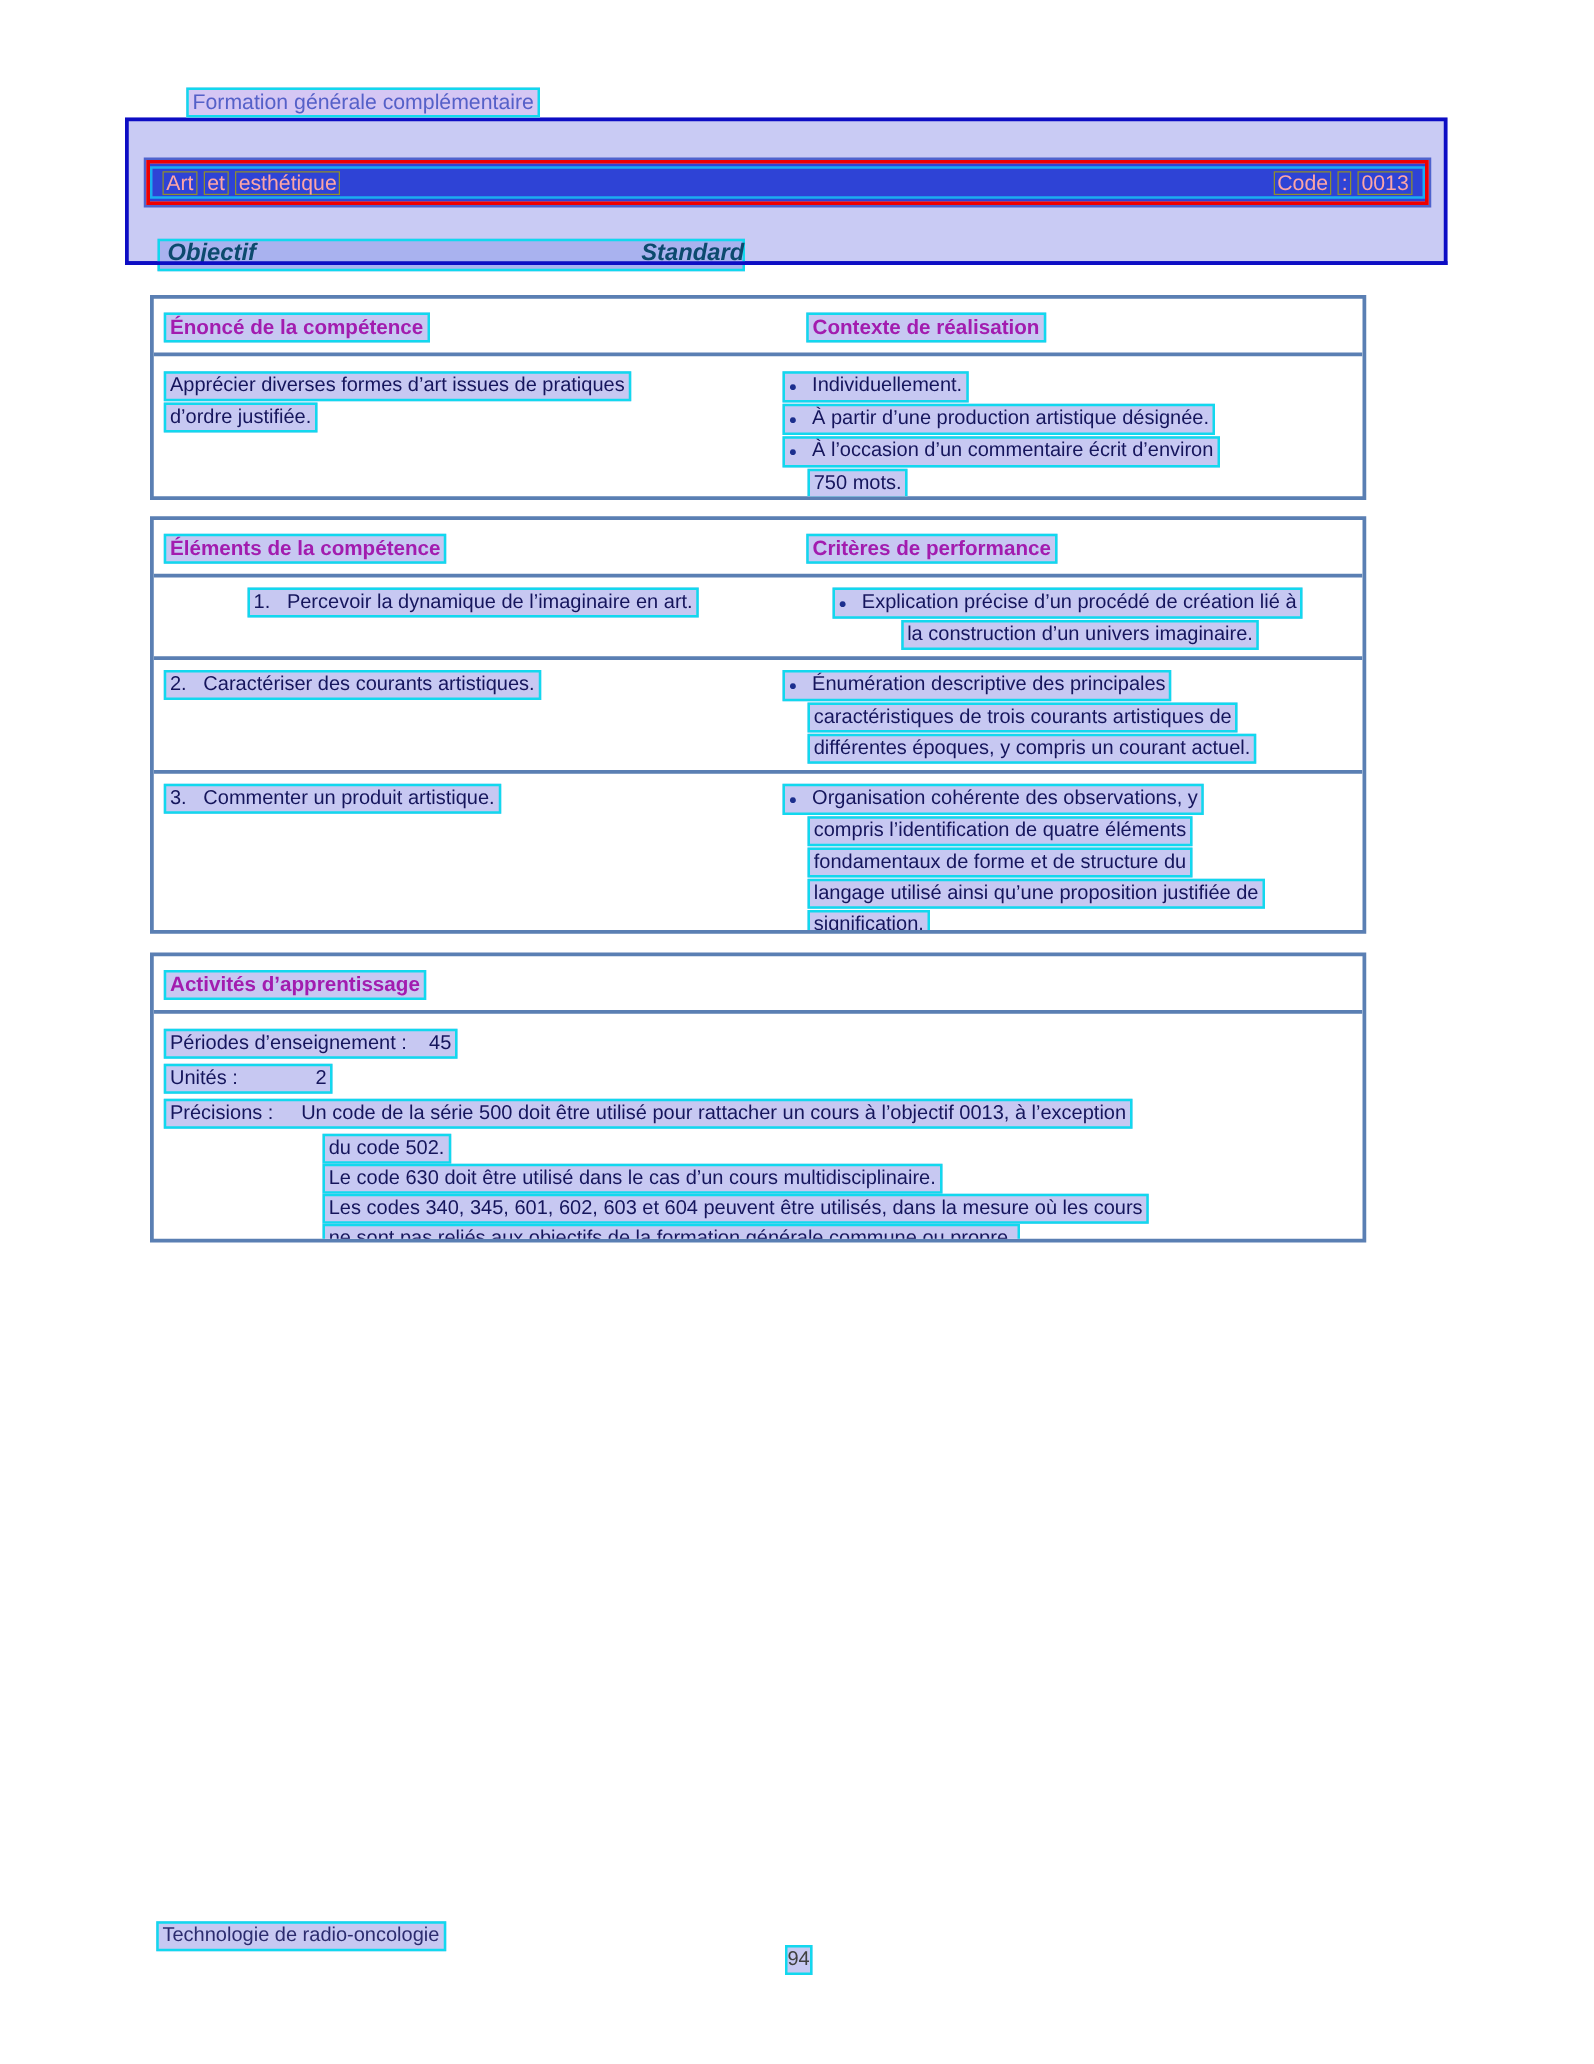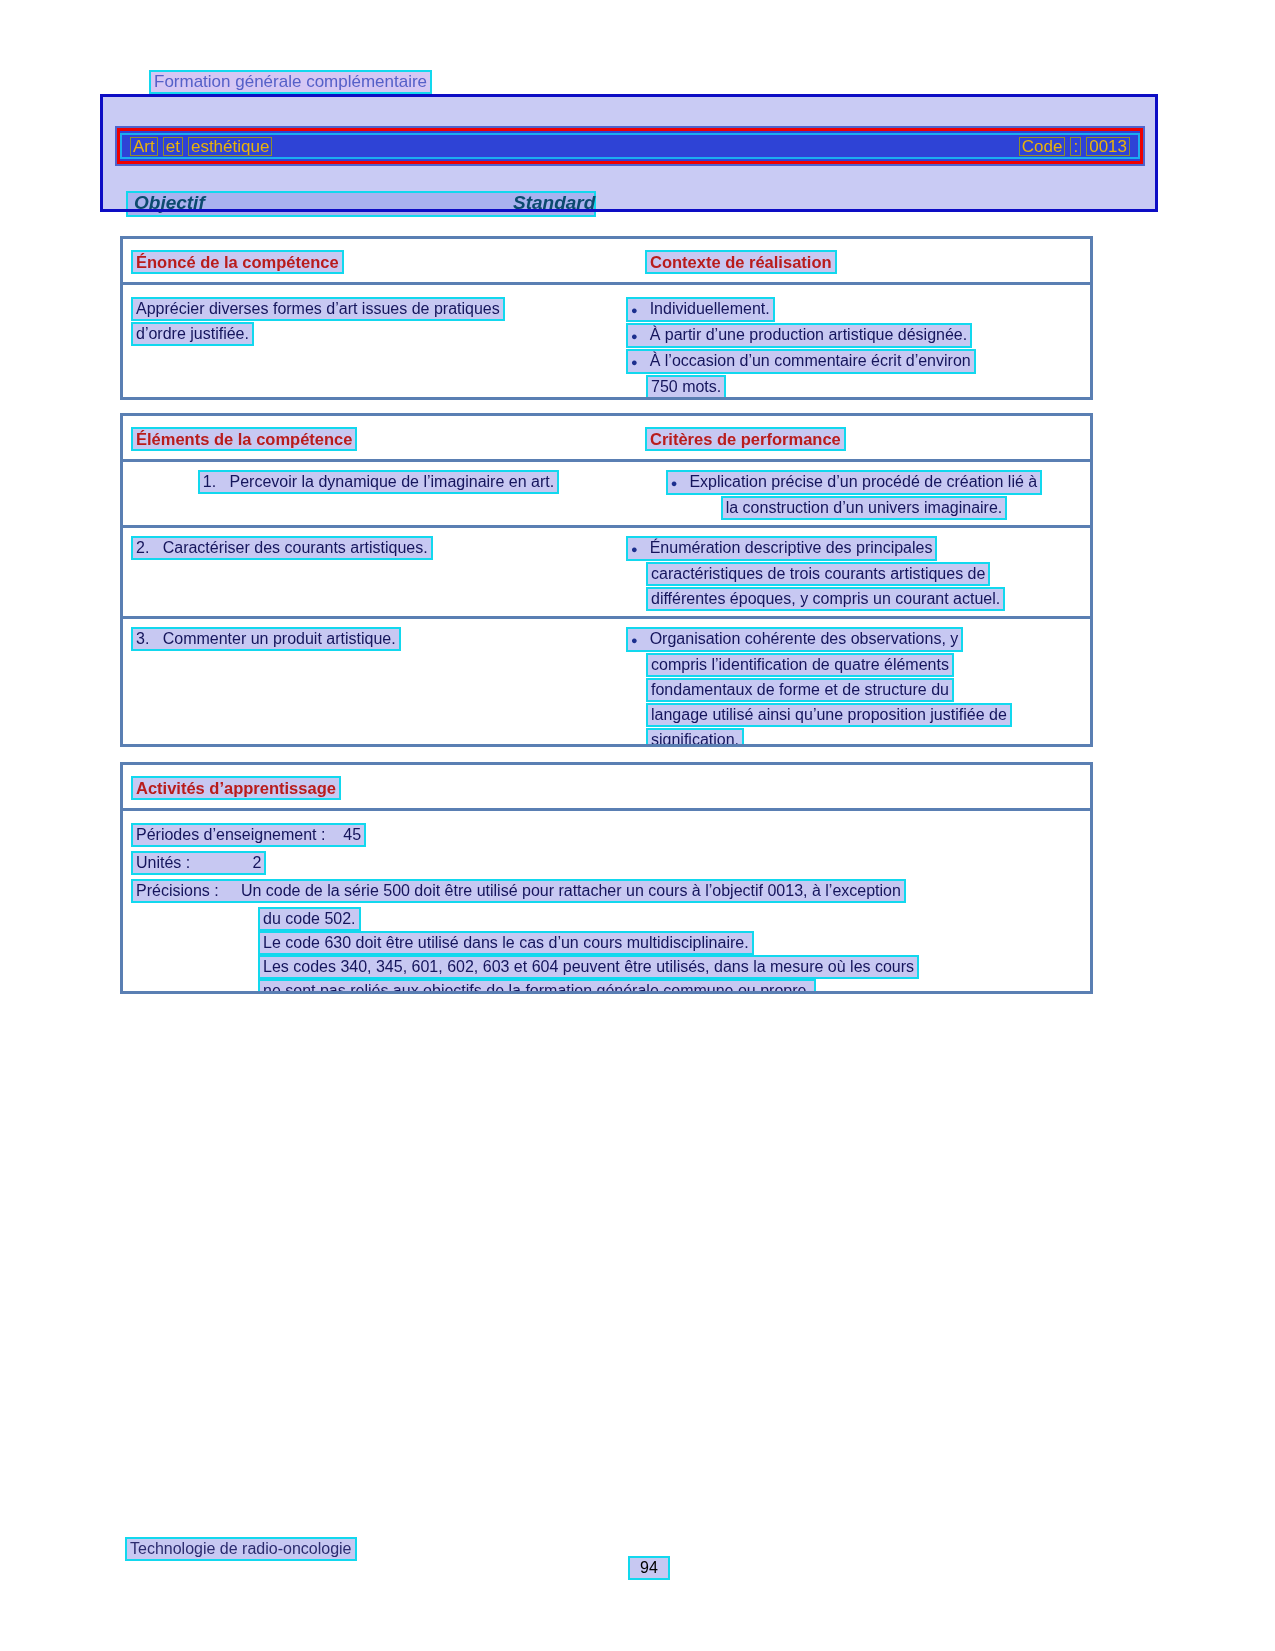--- a/index.html
+++ b/index.html
@@ -2,38 +2,38 @@
 <html><head>
 <meta charset="utf-8">
 <style>
   html,body{margin:0;padding:0;background:#ffffff;}
   .page{position:relative;width:1275px;height:1651px;background:#ffffff;
         font-family:"Liberation Sans",sans-serif;overflow:hidden;}
 
   
   .hl{display:inline-block;background:#c7c8f2;border:2px solid #12d8ee;
       padding:0 3px;font-size:16px;line-height:20px;color:#15155c;white-space:pre;}
-  .hl.hd{font-weight:bold;color:#b91c1c;font-size:16.5px;}
+  .hl.hd{font-weight:bold;color:#a21caf;font-size:16.5px;}
   .hl.top{background:#d5c7f4;color:#5560c8;font-size:17px;margin-left:24px;}
   .dot{color:#1c2f8e;font-size:11px;margin-right:12px;}
 
   
   .big-box{position:absolute;left:100px;top:94px;width:1058px;height:118px;
            background:#c9cbf4;border:3px solid #0d0dc4;box-sizing:border-box;z-index:1;}
   .box-line{position:absolute;left:100px;top:209px;width:1058px;height:3px;
             background:#0d0dc4;z-index:4;}
 
   
   .bar{position:absolute;left:115px;top:126px;width:1030px;z-index:2;
        border:2px solid #4f63cd;box-sizing:border-box;}
   .bar-red{border:3px solid #ee0000;}
   .bar-fill{background:#2e43d6;padding:2px 0;}
   .bar-inner{border:2px solid #1badf0;display:flex;align-items:center;
              padding:1px 8px;height:20px;}
-  .w{border:1px solid #8f8f2a;color:#eab308;font-size:17px;line-height:17px;
+  .w{border:1px solid #8f8f2a;color:#fca5a5;font-size:17px;line-height:17px;
      padding:0 2px;margin-right:5px;white-space:pre;}
   .w.r{margin-right:0;margin-left:5px;}
   .bar-spacer{flex:1;}
 
   
   .obj-band{position:absolute;left:126px;top:191px;width:466px;height:22px;
             background:#a9b2ef;border:2px solid #12d8ee;z-index:3;}
   .obj-band span{position:absolute;top:-1px;font-size:19px;font-weight:bold;
                  font-style:italic;color:#0c4a6e;white-space:pre;}
   .lbl-objectif{left:6px;}
@@ -53,21 +53,21 @@
 
   
   .abody{padding:12px 8px 4px;}
   .aline{margin-bottom:4px;}
   .pl{margin-left:127px;margin-bottom:0;}
 
   .crumb{position:absolute;left:125px;top:70px;z-index:2;}
   .foot-left{position:absolute;left:125px;top:1537px;}
   .foot-left .hl{color:#2b2b6e;}
   .page-num{position:absolute;left:628px;top:1556px;}
-  .page-num .hl{padding:0 10px;color:#000000;}
+  .page-num .hl{padding:0 0;color:#404040;}
 </style>
 </head>
 <body>
 
 <div class="page">
 
   <div class="crumb">
     <span class="hl top">Formation générale complémentaire</span>
   </div>
 

